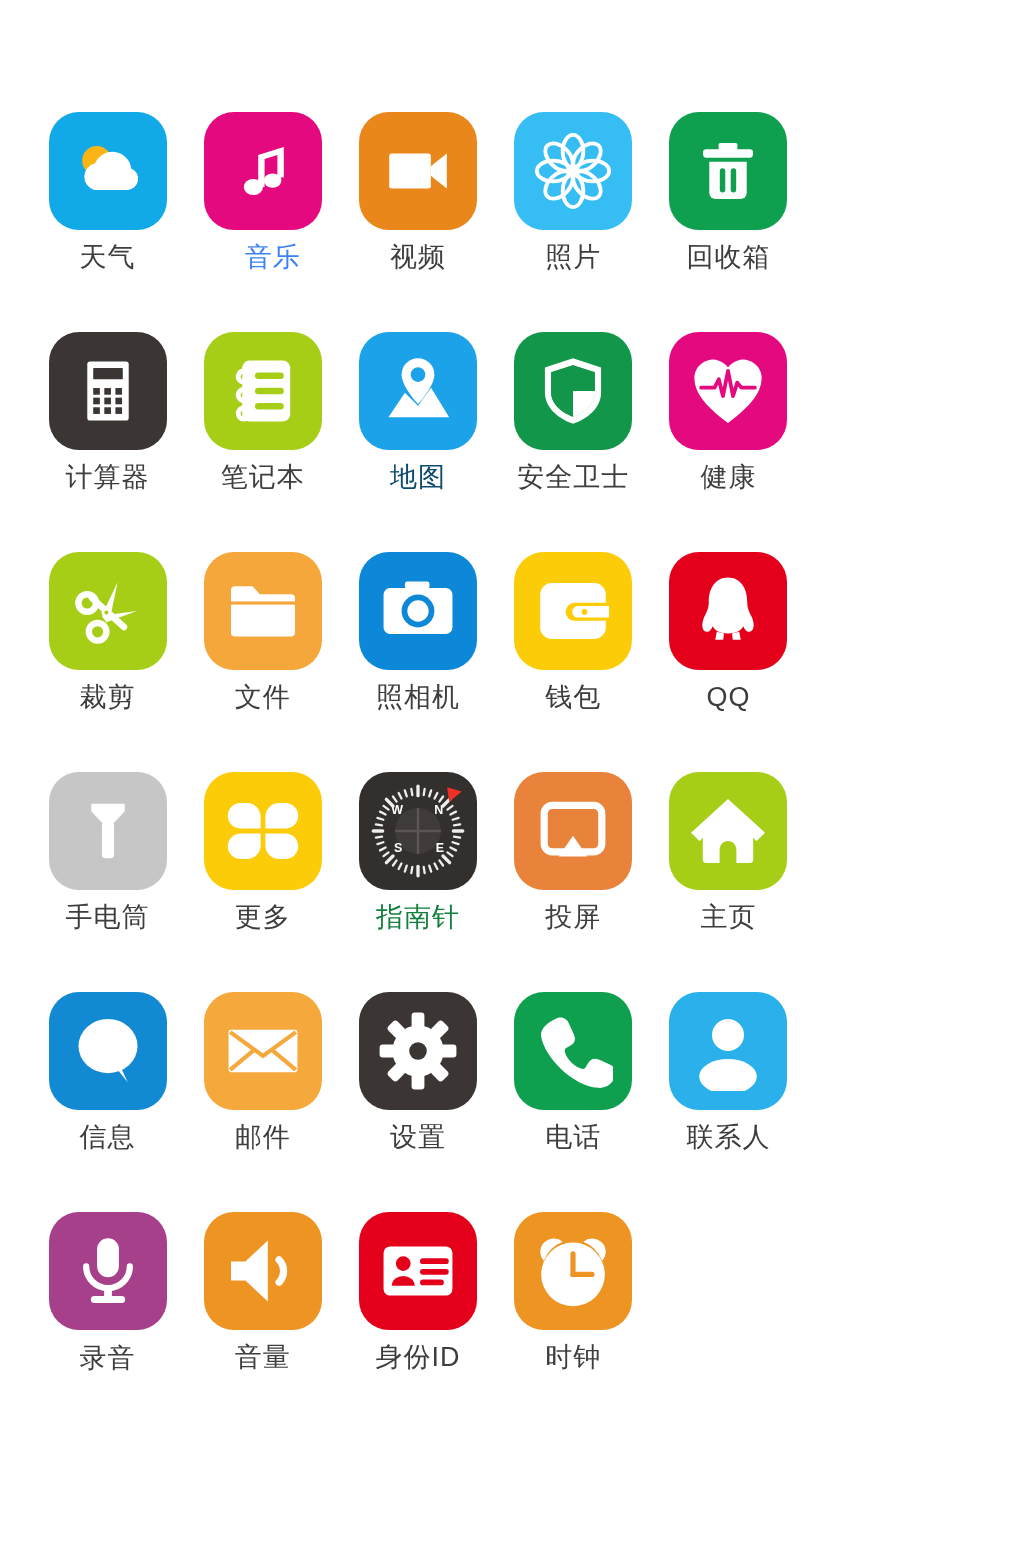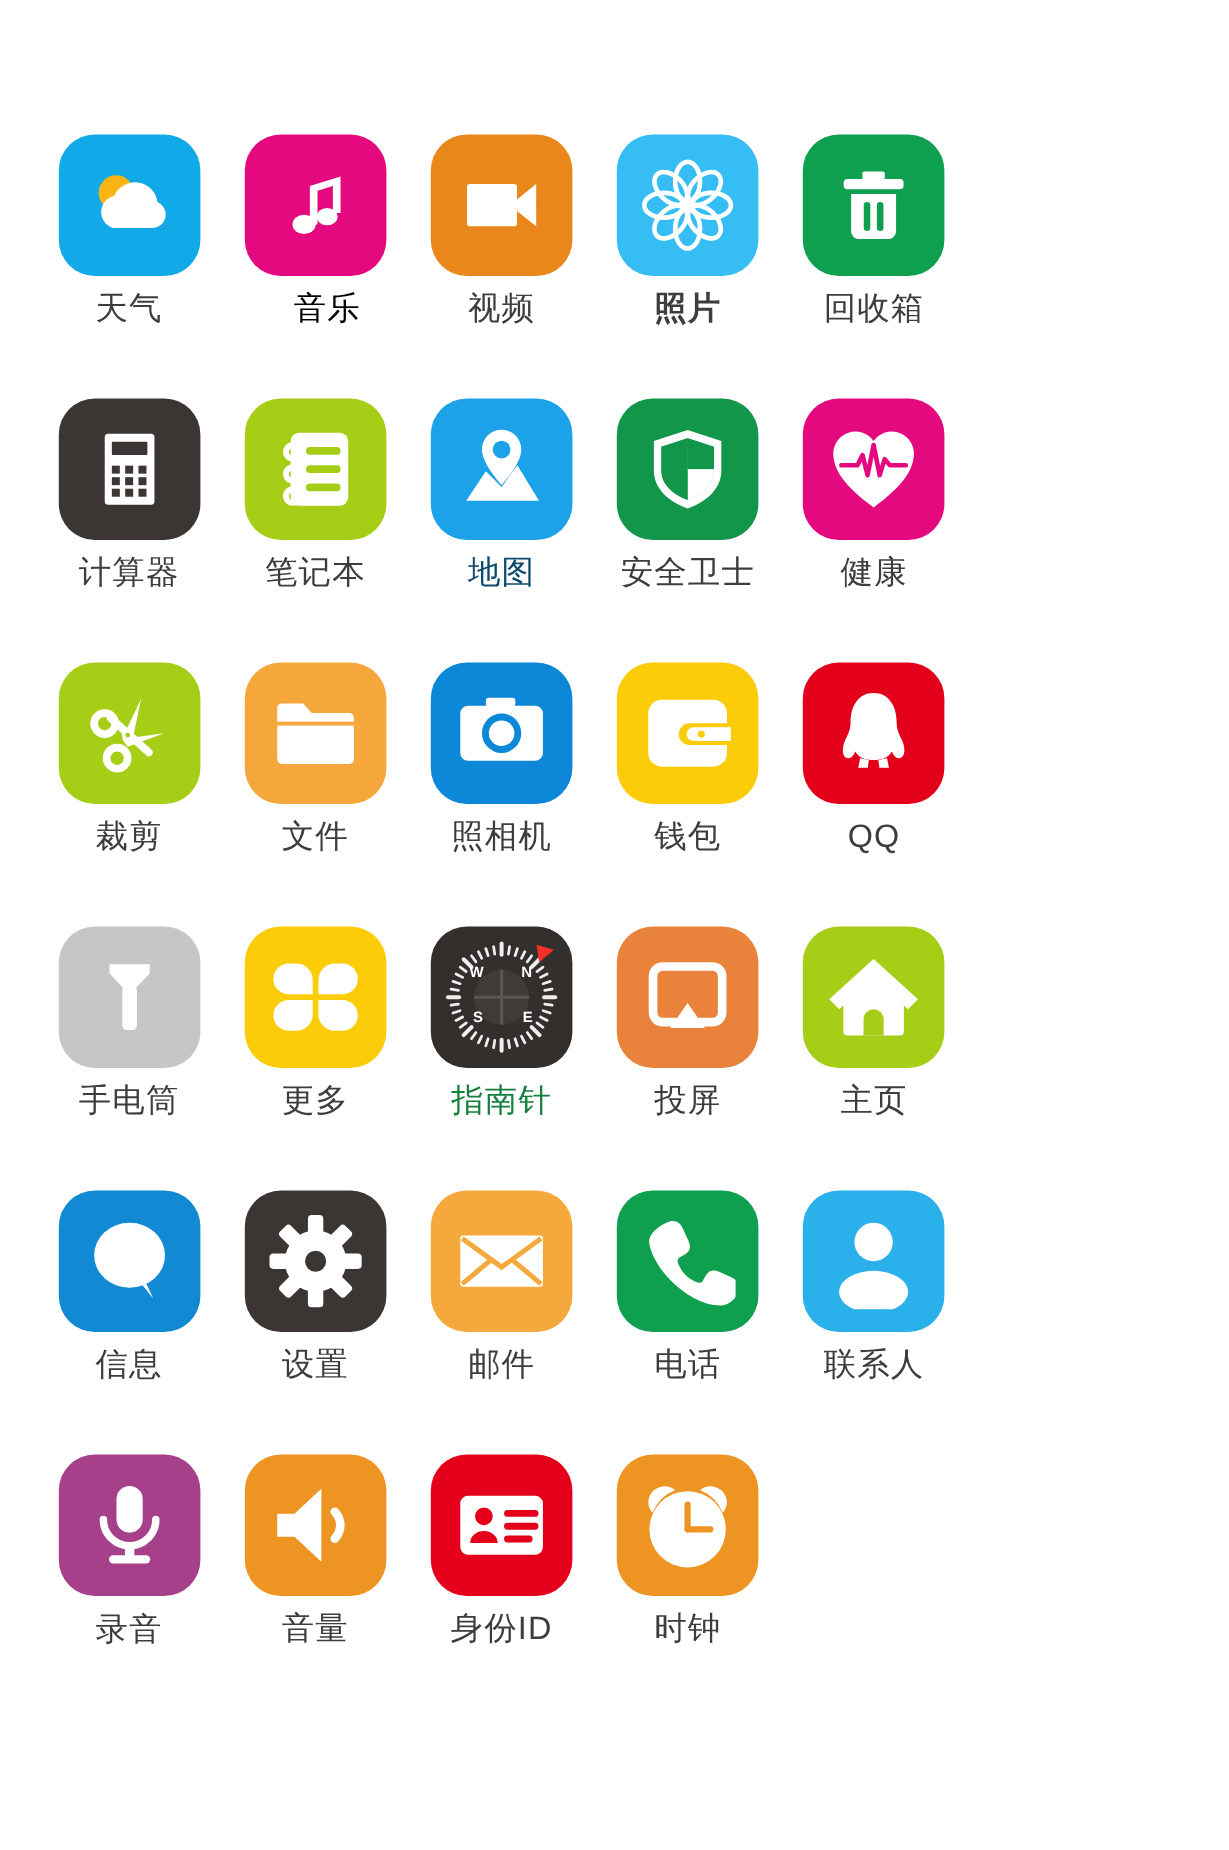--- a/index.html
+++ b/index.html
@@ -63,21 +63,21 @@
     <div class="cell">
       <div class="tile" style="background: rgb(229, 9, 127);">
         <span class="gl">
     <svg viewBox="0 0 100 100" width="80" height="80">
       <path d="M44 70 L44 30 L76 20 L76 58 L68 58 L68 30 L52 35 L52 70 Z" fill="#ffffff"></path>
       <ellipse cx="38" cy="70" rx="12" ry="10" fill="#ffffff"></ellipse>
       <ellipse cx="62" cy="62" rx="11" ry="9" fill="#ffffff"></ellipse>
     </svg>
         </span>
       </div>
-      <div class="label" style="color: #000000; margin-left: 20px;">音乐</div>
+      <div class="label" style="color: #3b82f6; margin-left: 20px;">音乐</div>
     </div>
     <div class="cell">
       <div class="tile" style="background: rgb(233, 135, 27);">
         <span class="gl">
     <svg viewBox="0 0 100 100" width="80" height="80">
       <rect x="14" y="28" width="52" height="44" rx="3" fill="#ffffff"></rect>
       <path d="M86 28 L66 44 L66 56 L86 72 Z" fill="#ffffff"></path>
       <path d="M34 40 L56 50 L34 60 Z" fill="none"></path>
     </svg>
         </span>
@@ -93,21 +93,21 @@
             <ellipse cx="50" cy="27" rx="12" ry="19" fill="none" stroke="#ffffff" stroke-width="4.5" transform="rotate(90 50 50)"></ellipse>
             <ellipse cx="50" cy="27" rx="12" ry="19" fill="none" stroke="#ffffff" stroke-width="4.5" transform="rotate(135 50 50)"></ellipse>
             <ellipse cx="50" cy="27" rx="12" ry="19" fill="none" stroke="#ffffff" stroke-width="4.5" transform="rotate(180 50 50)"></ellipse>
             <ellipse cx="50" cy="27" rx="12" ry="19" fill="none" stroke="#ffffff" stroke-width="4.5" transform="rotate(225 50 50)"></ellipse>
             <ellipse cx="50" cy="27" rx="12" ry="19" fill="none" stroke="#ffffff" stroke-width="4.5" transform="rotate(270 50 50)"></ellipse>
             <ellipse cx="50" cy="27" rx="12" ry="19" fill="none" stroke="#ffffff" stroke-width="4.5" transform="rotate(315 50 50)"></ellipse>
             <circle cx="50" cy="50" r="5" fill="#ffffff"></circle>
           </svg>
         </span>
       </div>
-      <div class="label" style="color: rgb(61, 61, 61); font-weight: bold;">照片</div>
+      <div class="label" style="color: rgb(61, 61, 61);">照片</div>
     </div>
     <div class="cell">
       <div class="tile" style="background: rgb(14, 159, 79);">
         <span class="gl">
     <svg viewBox="0 0 100 100" width="78" height="78">
       <rect x="38" y="14" width="24" height="9" rx="2" fill="#ffffff"></rect>
       <rect x="18" y="22" width="64" height="11" rx="4" fill="#ffffff"></rect>
       <path d="M26 38 h48 v40 a8 8 0 0 1 -8 8 h-32 a8 8 0 0 1 -8 -8 z" fill="#ffffff"></path>
       <rect x="40" y="47" width="7" height="30" rx="3" fill="none" stroke="none"></rect>
       <rect x="40" y="47" width="7" height="30" rx="3" style="fill:transparent"></rect>
@@ -385,51 +385,51 @@
         <span class="gl">
     <svg viewBox="0 0 100 100" width="82" height="82">
       <ellipse cx="50" cy="44" rx="36" ry="33" fill="#ffffff"></ellipse>
       <path d="M58 68 L74 88 L62 62 Z" fill="#ffffff"></path>
     </svg>
         </span>
       </div>
       <div class="label" style="color: rgb(61, 61, 61);">信息</div>
     </div>
     <div class="cell">
+      <div class="tile" style="background: rgb(245, 169, 60);">
+        <span class="gl">
+    <svg viewBox="0 0 100 100" width="82" height="82">
+      <rect x="8" y="24" width="84" height="52" rx="3" fill="#ffffff"></rect>
+      <path d="M10 27 L50 56 L90 27" fill="none" stroke="#F5A93C" stroke-width="5"></path>
+      <path d="M10 73 L40 48 M90 73 L60 48" fill="none" stroke="#F5A93C" stroke-width="5"></path>
+    </svg>
+        </span>
+      </div>
+      <div class="label" style="color: rgb(61, 61, 61);">邮件</div>
+    </div>
+    <div class="cell">
       <div class="tile" style="background: rgb(59, 54, 51);">
         <span class="gl">
           <svg viewBox="0 0 100 100" width="80" height="80">
       <rect x="42" y="2" width="16" height="24" rx="4" fill="#ffffff" transform="rotate(0 50 50)"></rect>
             <rect x="42" y="2" width="16" height="24" rx="4" fill="#ffffff" transform="rotate(45 50 50)"></rect>
             <rect x="42" y="2" width="16" height="24" rx="4" fill="#ffffff" transform="rotate(90 50 50)"></rect>
             <rect x="42" y="2" width="16" height="24" rx="4" fill="#ffffff" transform="rotate(135 50 50)"></rect>
             <rect x="42" y="2" width="16" height="24" rx="4" fill="#ffffff" transform="rotate(180 50 50)"></rect>
             <rect x="42" y="2" width="16" height="24" rx="4" fill="#ffffff" transform="rotate(225 50 50)"></rect>
             <rect x="42" y="2" width="16" height="24" rx="4" fill="#ffffff" transform="rotate(270 50 50)"></rect>
             <rect x="42" y="2" width="16" height="24" rx="4" fill="#ffffff" transform="rotate(315 50 50)"></rect>
       <circle cx="50" cy="50" r="32" fill="#ffffff"></circle>
       <circle cx="50" cy="50" r="11" fill="#3B3633"></circle>
     </svg>
         </span>
       </div>
       <div class="label" style="color: rgb(61, 61, 61);">设置</div>
     </div>
     <div class="cell">
-      <div class="tile" style="background: rgb(245, 169, 60);">
-        <span class="gl">
-    <svg viewBox="0 0 100 100" width="82" height="82">
-      <rect x="8" y="24" width="84" height="52" rx="3" fill="#ffffff"></rect>
-      <path d="M10 27 L50 56 L90 27" fill="none" stroke="#F5A93C" stroke-width="5"></path>
-      <path d="M10 73 L40 48 M90 73 L60 48" fill="none" stroke="#F5A93C" stroke-width="5"></path>
-    </svg>
-        </span>
-      </div>
-      <div class="label" style="color: rgb(61, 61, 61);">邮件</div>
-    </div>
-    <div class="cell">
       <div class="tile" style="background: rgb(14, 159, 79);">
         <span class="gl">
     <svg viewBox="0 0 100 100" width="80" height="80">
       <path d="M28 10 c8 -4 14 -1 17 6 l6 13 c3 7 1 11 -4 14 l-5 3 c-2 1 -3 3 -2 6
                c3 9 11 17 20 20 c3 1 5 0 6 -2 l3 -5 c3 -5 7 -7 14 -4 l13 6 c7 3 10 9 6 17
                c-4 8 -12 13 -21 12 C50 94 14 58 10 31 C9 22 19 14 28 10 Z" fill="#ffffff"></path>
     </svg>
         </span>
       </div>
       <div class="label" style="color: rgb(61, 61, 61);">电话</div>

